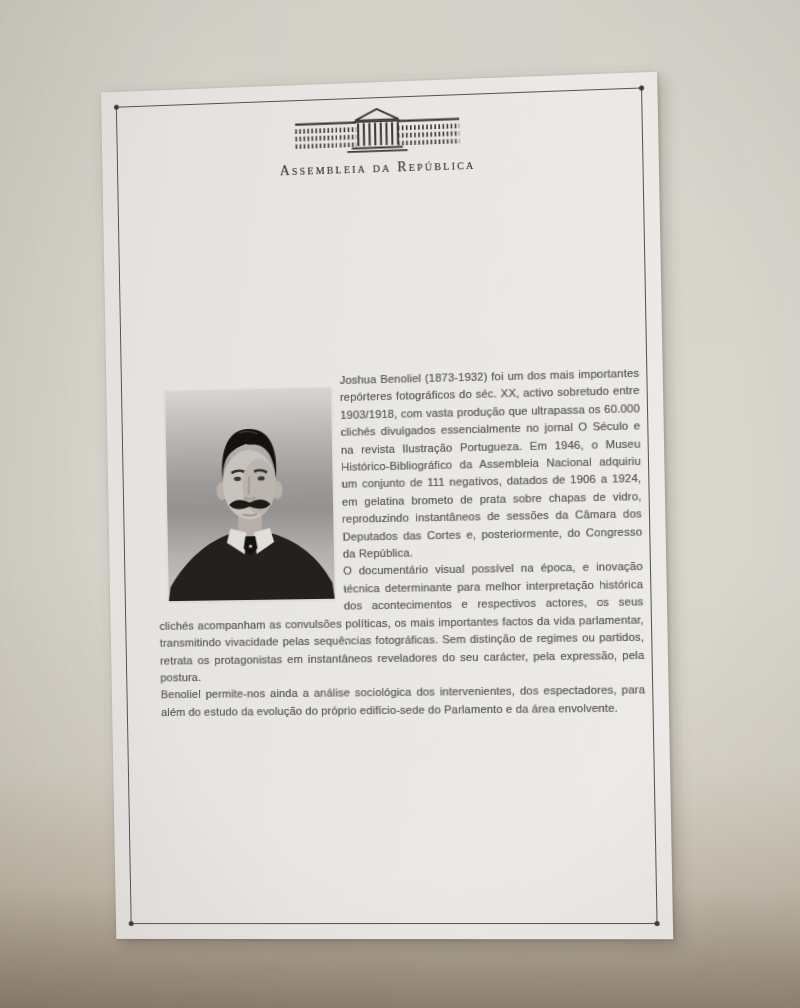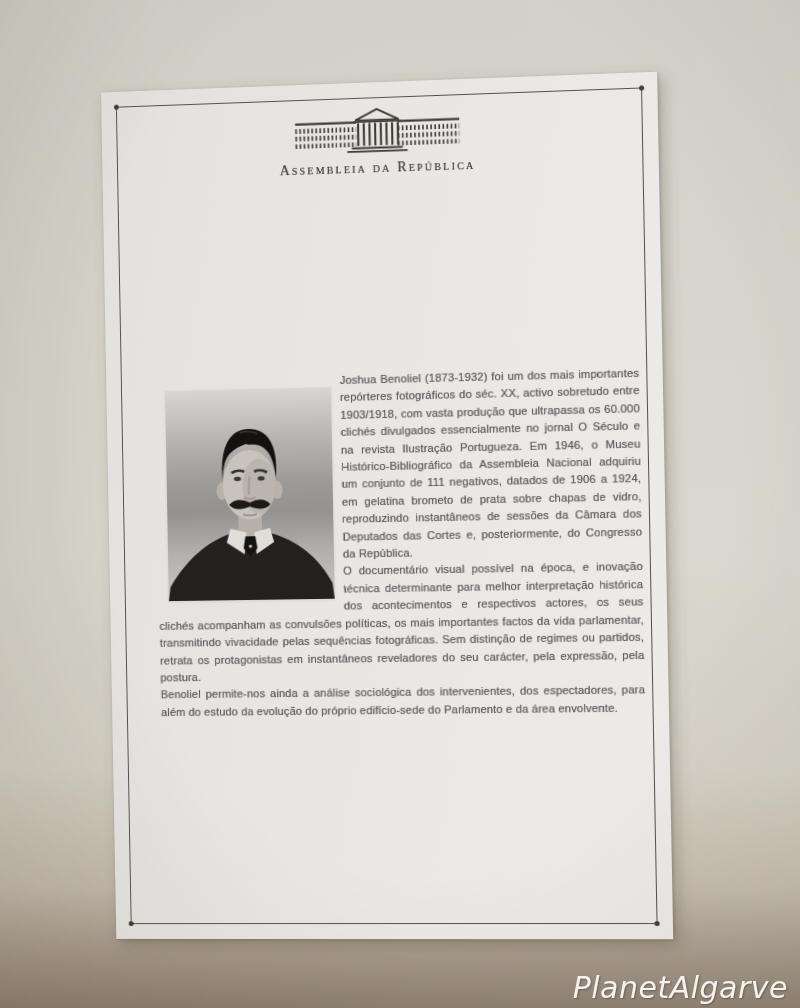--- a/index.html
+++ b/index.html
@@ -190,14 +190,13 @@
 
       <p>Joshua Benoliel (1873-1932) foi um dos mais importantes repórteres fotográficos do séc. XX, activo sobretudo entre 1903/1918, com vasta produção que ultrapassa os 60.000 clichés divulgados essencialmente no jornal O Século e na revista Ilustração Portugueza. Em 1946, o Museu Histórico-Bibliográfico da Assembleia Nacional adquiriu um conjunto de 111 negativos, datados de 1906 a 1924, em gelatina brometo de prata sobre chapas de vidro, reproduzindo instantâneos de sessões da Câmara dos Deputados das Cortes e, posteriormente, do Congresso da República.</p>
       <p>O documentário visual possível na época, e inovação técnica determinante para melhor interpretação histórica dos acontecimentos e respectivos actores, os seus clichés acompanham as convulsões políticas, os mais importantes factos da vida parlamentar, transmitindo vivacidade pelas sequências fotográficas. Sem distinção de regimes ou partidos, retrata os protagonistas em instantâneos reveladores do seu carácter, pela expressão, pela postura.</p>
       <p>Benoliel permite-nos ainda a análise sociológica dos intervenientes, dos espectadores, para além do estudo da evolução do próprio edifício-sede do Parlamento e da área envolvente.</p>
     </div>
 
   </div>
 
   <div class="vignette"></div>
 
-  <div class="watermark">PlanetAlgarve</div>
 </div>
 
 </body></html>

